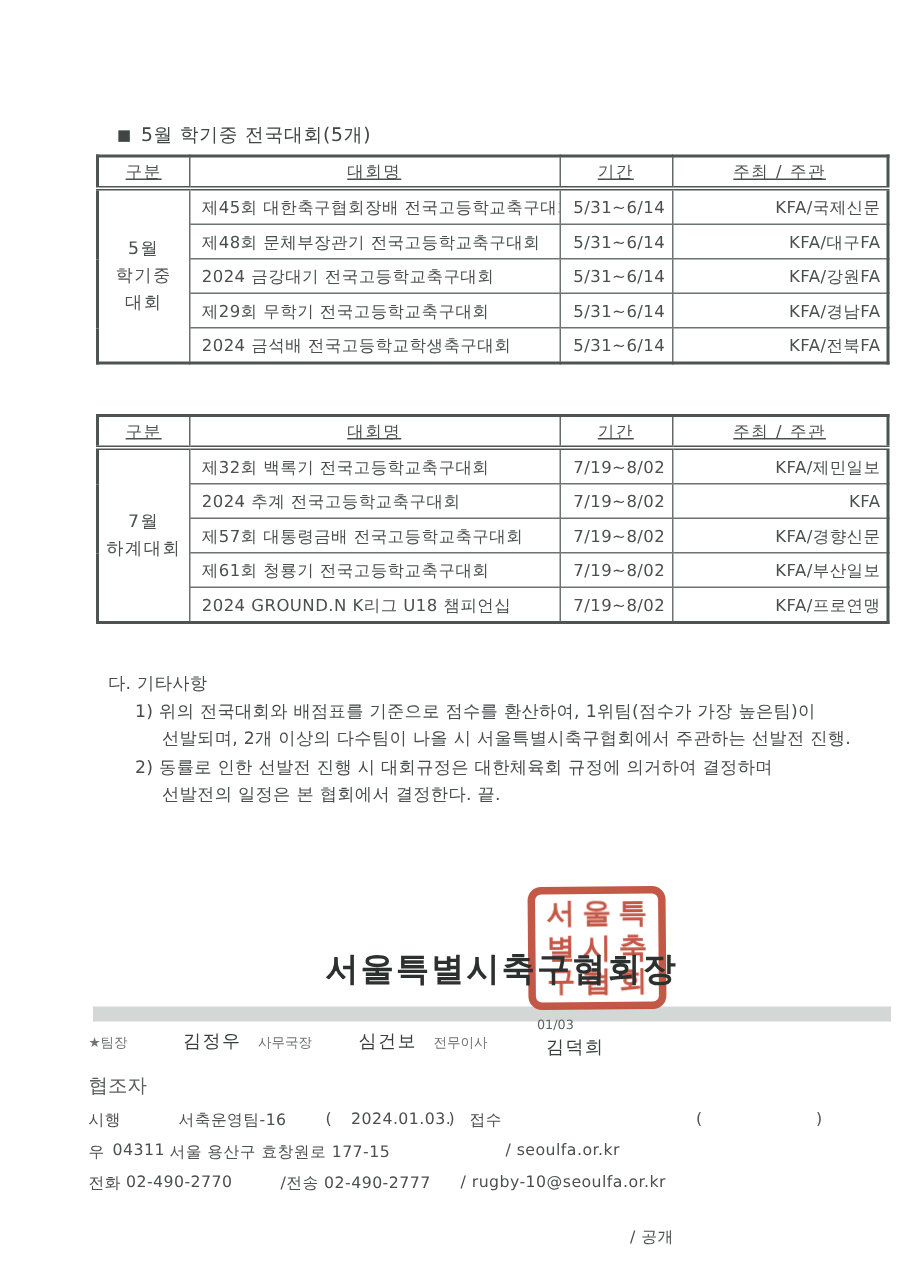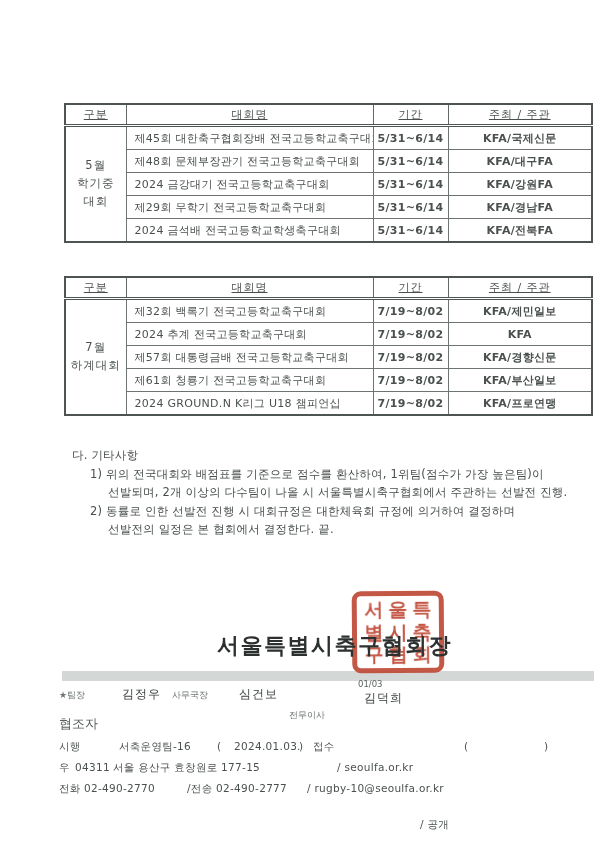--- a/index.html
+++ b/index.html
@@ -8,21 +8,21 @@
 
   .sec-title{position:absolute;font-size:12.5px;letter-spacing:0.5px;color:#3f4544;font-weight:500;white-space:nowrap;}
   .sec-title .bullet{font-size:10px;margin-right:6px;position:relative;top:-1px;}
 
   table.doc-table{position:absolute;width:527px;border-collapse:collapse;table-layout:fixed;background:#fff;}
   table.doc-table th{height:19px;font-weight:normal;font-size:11px;color:#4a504f;border:1px solid #636968;border-bottom:3px double #4e5453;letter-spacing:1px;padding:0;text-decoration:underline;}
   table.doc-table td{height:22px;font-size:11px;color:#4a504f;border:1px solid #6d7372;padding:0 4px;white-space:nowrap;overflow:hidden;}
   table.doc-table{border:2px solid #4e5453;}
   table.doc-table td.group{white-space:pre-line;text-align:center;line-height:1.55;font-size:11.5px;letter-spacing:1px;padding:0;}
   table.doc-table td.name{text-align:left;padding-left:8px;letter-spacing:0.3px;}
-  table.doc-table td.period,table.doc-table td.host{text-align:center;letter-spacing:0.3px;font-weight:bold;}
+  table.doc-table td.period,table.doc-table td.host{text-align:right;letter-spacing:0.3px;}
 
   .notes{position:absolute;left:72px;top:446px;width:500px;font-size:11.5px;color:#474d4c;}
   .notes .nline{position:relative;line-height:18.5px;white-space:nowrap;letter-spacing:0.2px;}
   .notes .ind1{padding-left:18px;}
   .notes .ind2{padding-left:36px;}
 
   .issuer{position:absolute;left:217px;top:631px;font-size:22px;font-weight:bold;color:#2c302f;letter-spacing:1.5px;white-space:nowrap;z-index:3;}
 
   .stamp{position:absolute;left:352px;top:591px;width:82px;height:72px;border:5px solid #c04a38;border-radius:9px;z-index:2;display:flex;flex-direction:column;justify-content:space-evenly;align-items:center;transform:rotate(-0.5deg);opacity:0.92;background:rgba(255,255,255,0);}
   .stamp .srow{font-size:19px;font-weight:bold;color:#c04a38;letter-spacing:5px;line-height:1;filter:blur(0.45px);text-indent:5px;white-space:nowrap;}
@@ -33,20 +33,23 @@
   .sig-name{color:#393e3d;font-size:12px;letter-spacing:1px;}
   .abs{position:absolute;white-space:nowrap;}
 
   .ftext{font-size:10.5px;color:#4a504f;letter-spacing:0.3px;}
 </style>
 </head>
 <body>
 
 <div class="page">
 
+  <div class="sec-title" style="left:78px;top:82px;">
+    <span class="bullet">■</span><span>5월 학기중 전국대회(5개)</span>
+  </div>
 
   <table class="doc-table" style="left:64px;top:103px;">
     <colgroup>
         <col style="width:61px">
         <col style="width:247px">
         <col style="width:75px">
         <col style="width:144px">
       </colgroup>
     <thead>
       <tr>
@@ -149,21 +152,21 @@
     <div class="srow">별시축</div>
     <div class="srow">구협회</div>
   </div>
 
   <div class="graybar"></div>
 
   <span class="abs small-gray" style="left:59px;top:689px;">★팀장</span>
   <span class="abs sig-name" style="left:122px;top:686px;">김정우</span>
   <span class="abs small-gray" style="left:172px;top:689px;">사무국장</span>
   <span class="abs sig-name" style="left:239px;top:686px;">심건보</span>
-  <span class="abs small-gray" style="left:289px;top:689px;margin-top:20px;">전무이사</span>
+  <span class="abs small-gray" style="left:289px;top:689px;">전무이사</span>
   <span class="abs" style="left:358px;top:679px;font-size:8.5px;color:#5c6261;">01/03</span>
   <span class="abs sig-name" style="left:364px;top:690px;">김덕희</span>
 
   <span class="abs" style="left:59px;top:715px;font-size:13px;color:#5a605f;">협조자</span>
 
   <span class="abs ftext" style="left:59px;top:740px;">시행</span>
   <span class="abs ftext" style="left:119px;top:740px;">서축운영팀-16</span>
   <span class="abs ftext" style="left:217px;top:740px;">(</span>
   <span class="abs ftext" style="left:234px;top:740px;">2024.01.03.</span>
   <span class="abs ftext" style="left:299px;top:740px;">)</span>

